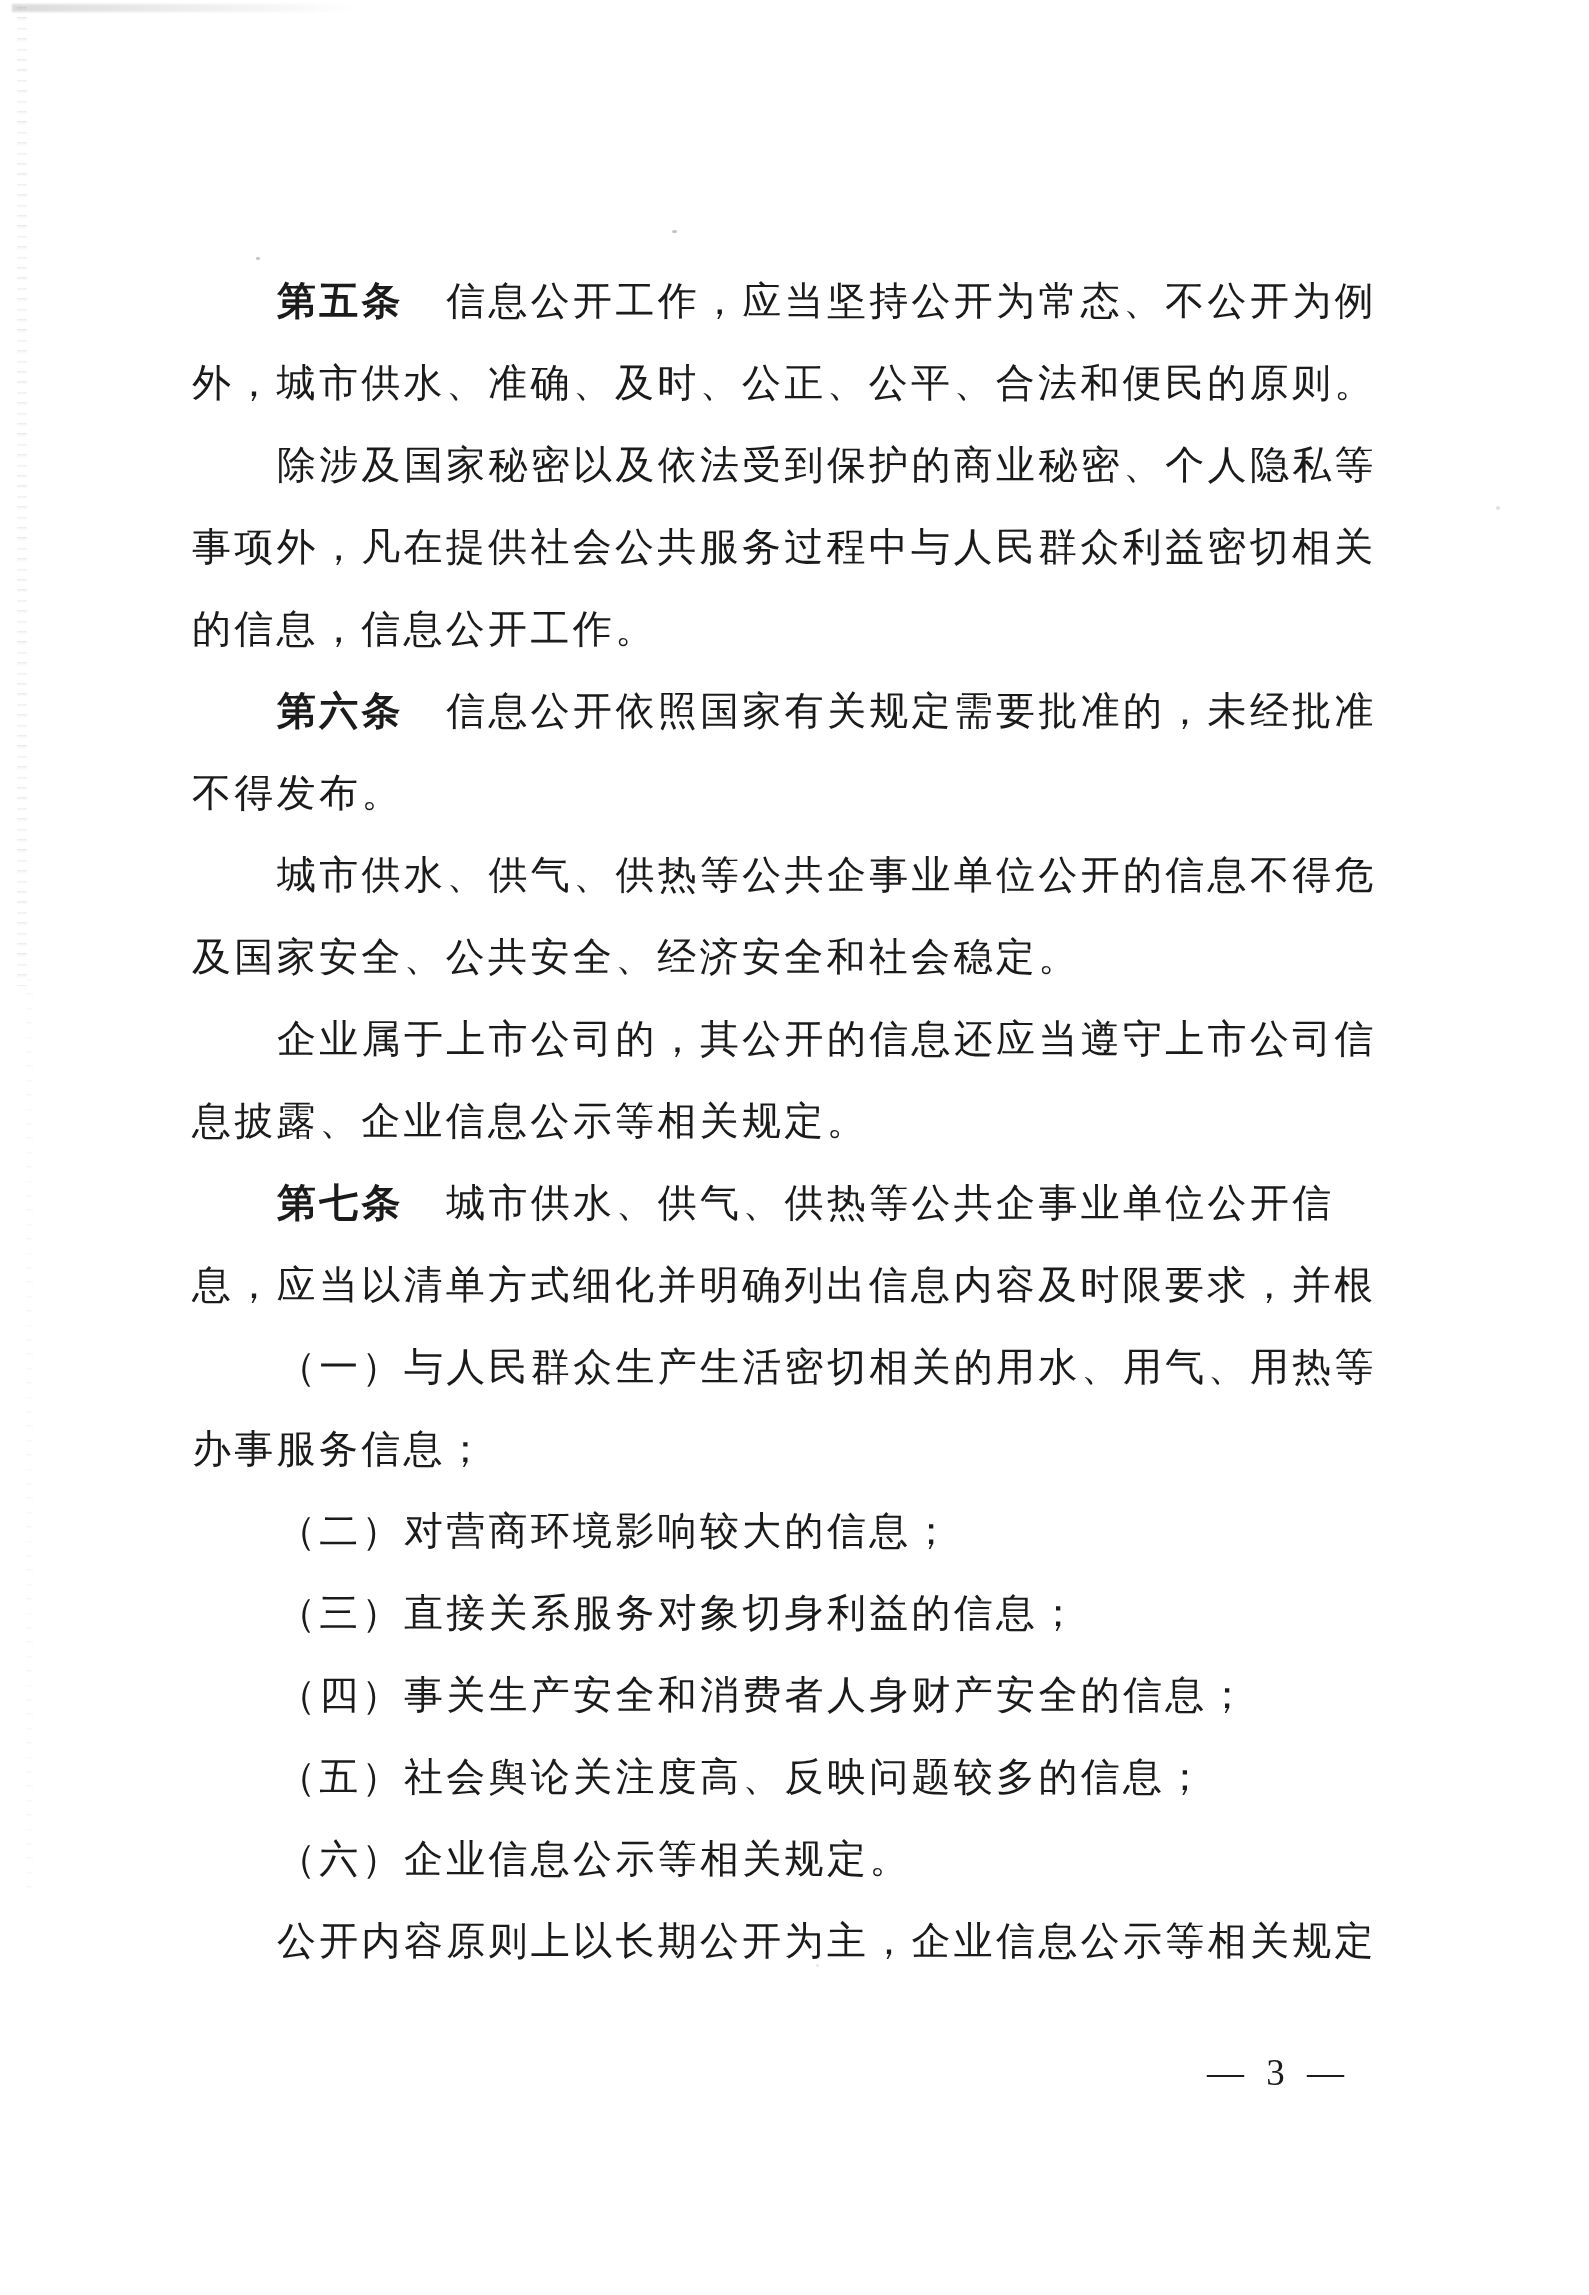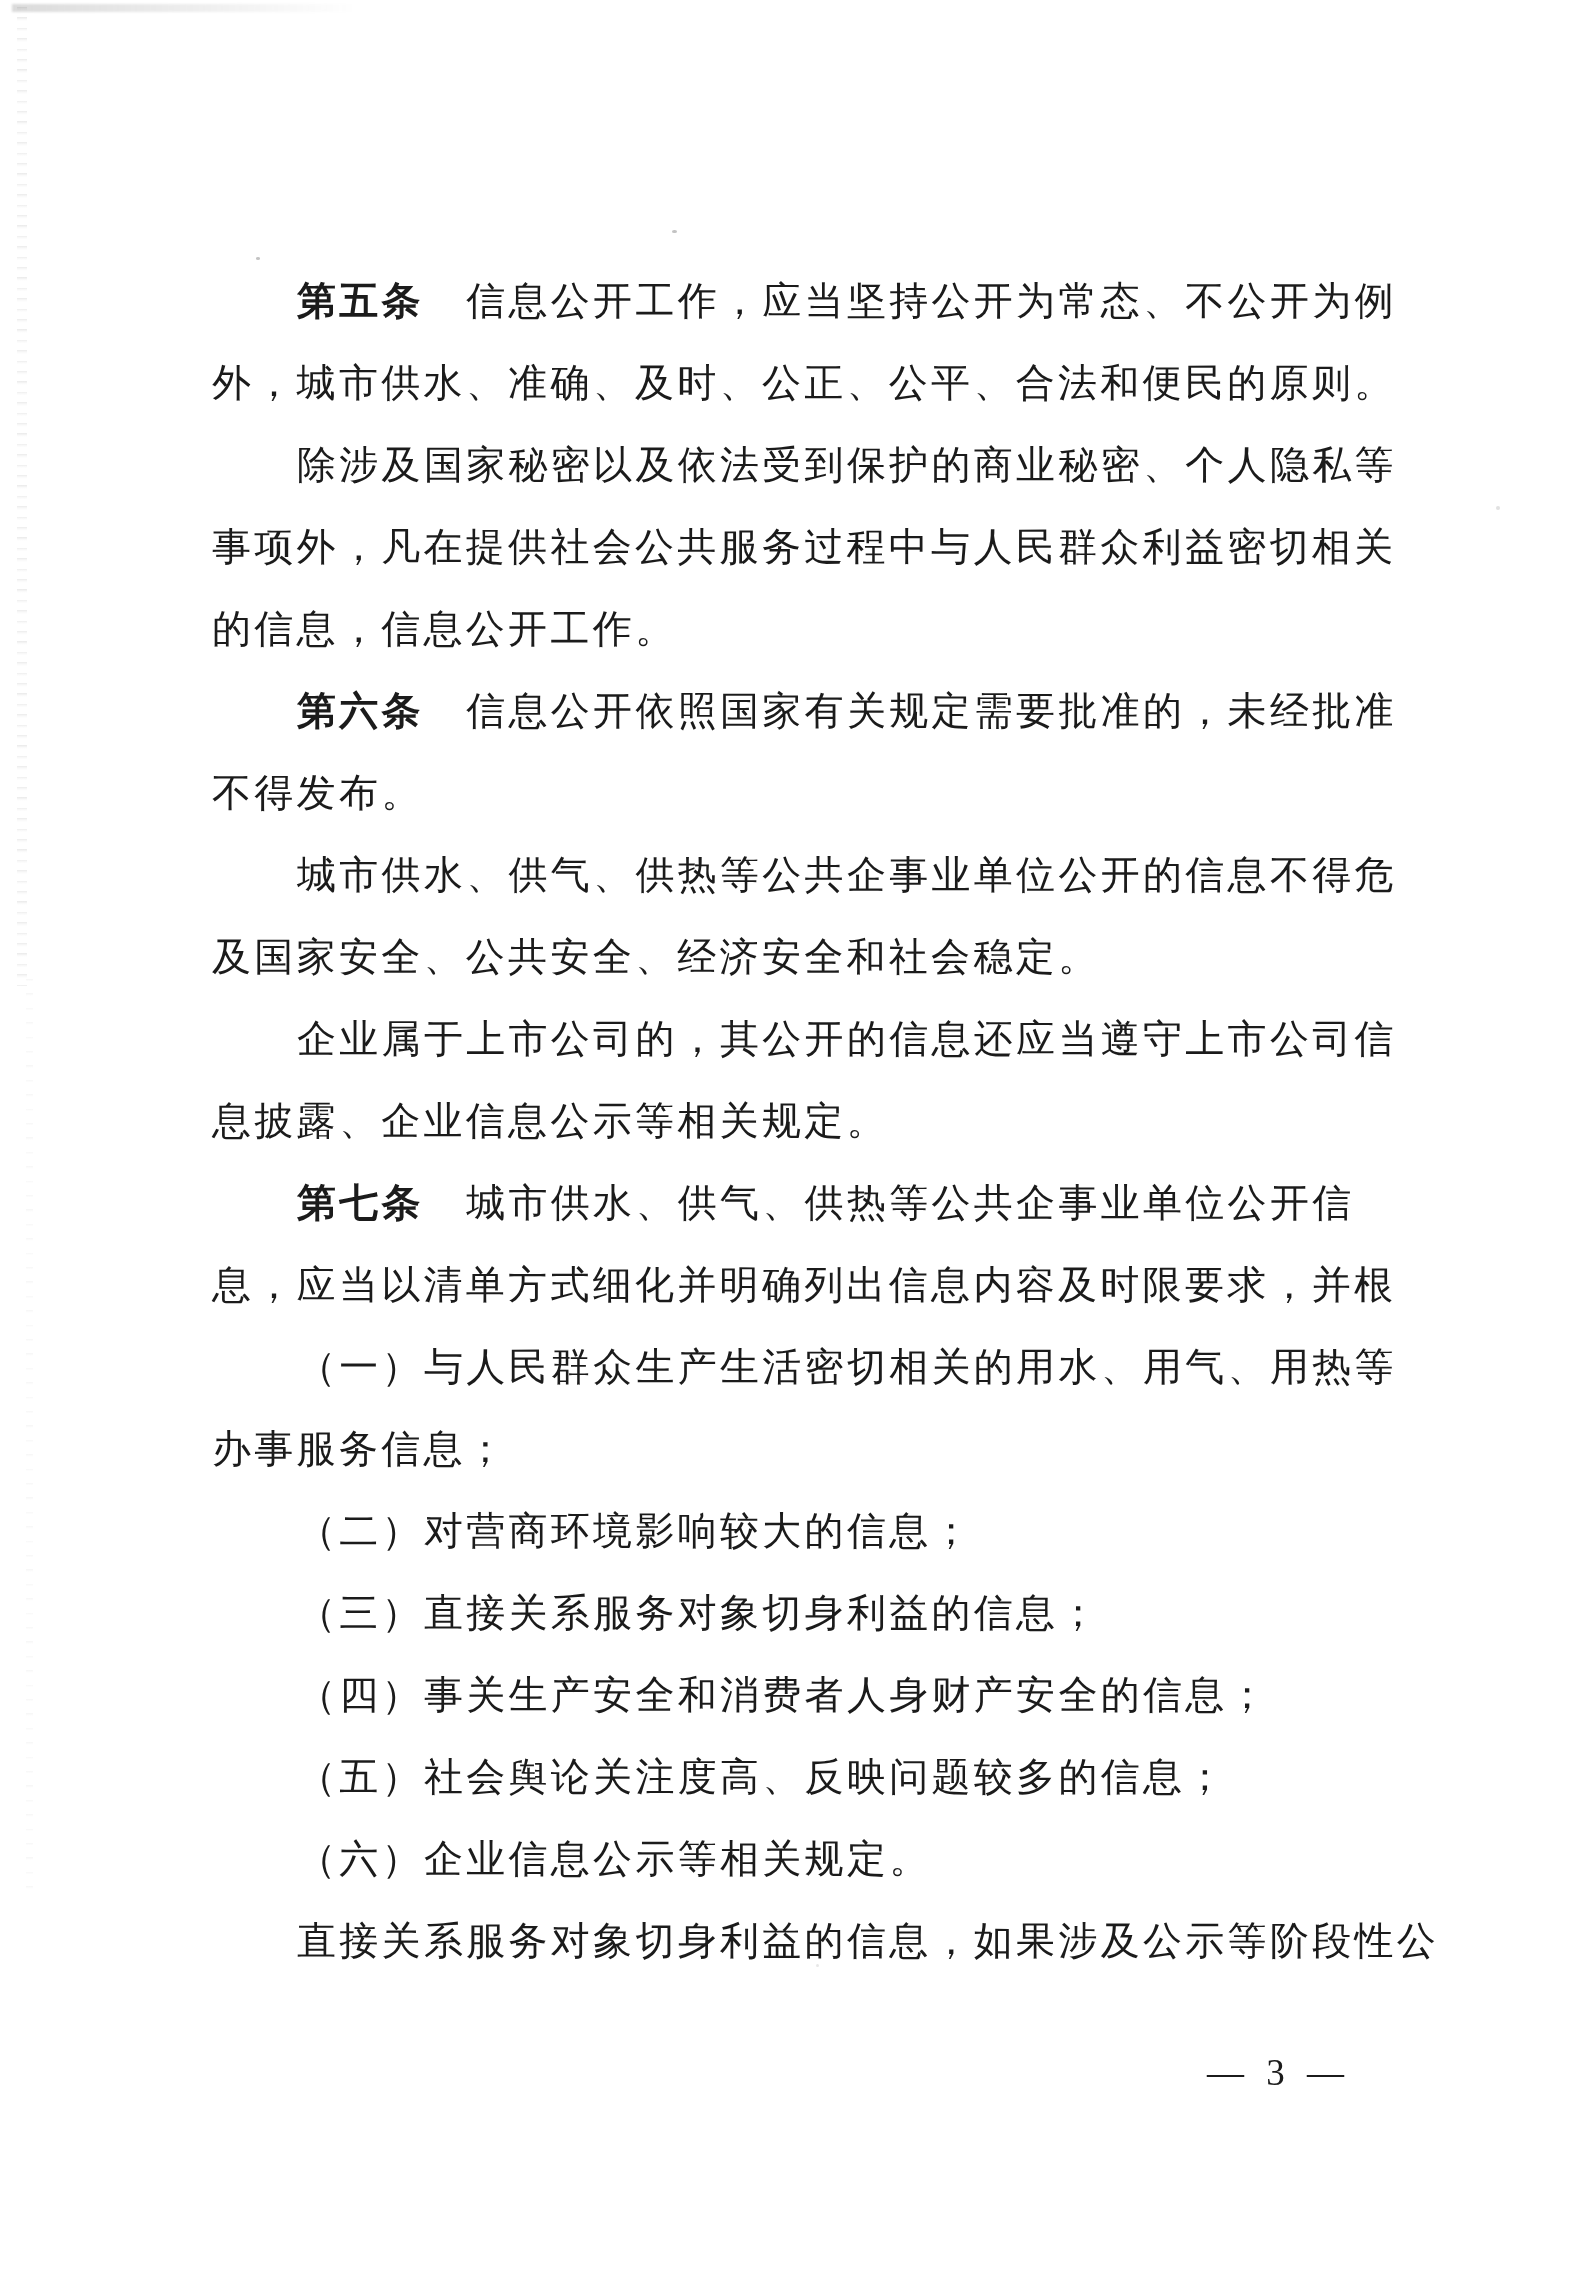--- a/index.html
+++ b/index.html
@@ -10,21 +10,21 @@
   .page {
     position: relative;
     width: 1589px;
     height: 2295px;
     background: #ffffff;
     overflow: hidden;
     font-family: "Liberation Serif", serif;
   }
   .textblock {
     position: absolute;
-    left: 212px;
+    left: 192px;
     top: 260px;
     width: 1195px;
     color: #1b1b1b;
     font-size: 39px;
     line-height: 82px;
     letter-spacing: 3.3px;
   }
   .line {
     height: 82px;
     white-space: nowrap;
@@ -116,18 +116,18 @@
       <div class="line"><span class="seg">息披露、企业信息公示等相关规定。</span></div>
       <div class="line indent"><span class="seg bold">第七条</span><span class="seg">　城市供水、供气、供热等公共企事业单位公开信</span></div>
       <div class="line"><span class="seg">息，应当以清单方式细化并明确列出信息内容及时限要求，并根</span></div>
       <div class="line indent"><span class="seg">（一）与人民群众生产生活密切相关的用水、用气、用热等</span></div>
       <div class="line"><span class="seg">办事服务信息；</span></div>
       <div class="line indent"><span class="seg">（二）对营商环境影响较大的信息；</span></div>
       <div class="line indent"><span class="seg">（三）直接关系服务对象切身利益的信息；</span></div>
       <div class="line indent"><span class="seg">（四）事关生产安全和消费者人身财产安全的信息；</span></div>
       <div class="line indent"><span class="seg">（五）社会舆论关注度高、反映问题较多的信息；</span></div>
       <div class="line indent"><span class="seg">（六）企业信息公示等相关规定。</span></div>
-      <div class="line indent"><span class="seg">直接关系服务对象切身利益的信息，如果涉及公示等阶段性公</span></div>
+      <div class="line indent"><span class="seg">公开内容原则上以长期公开为主，企业信息公示等相关规定</span></div>
     </div>
 
   <div class="page-number">— 3 —</div>
 </div>
 
 
 </body></html>

